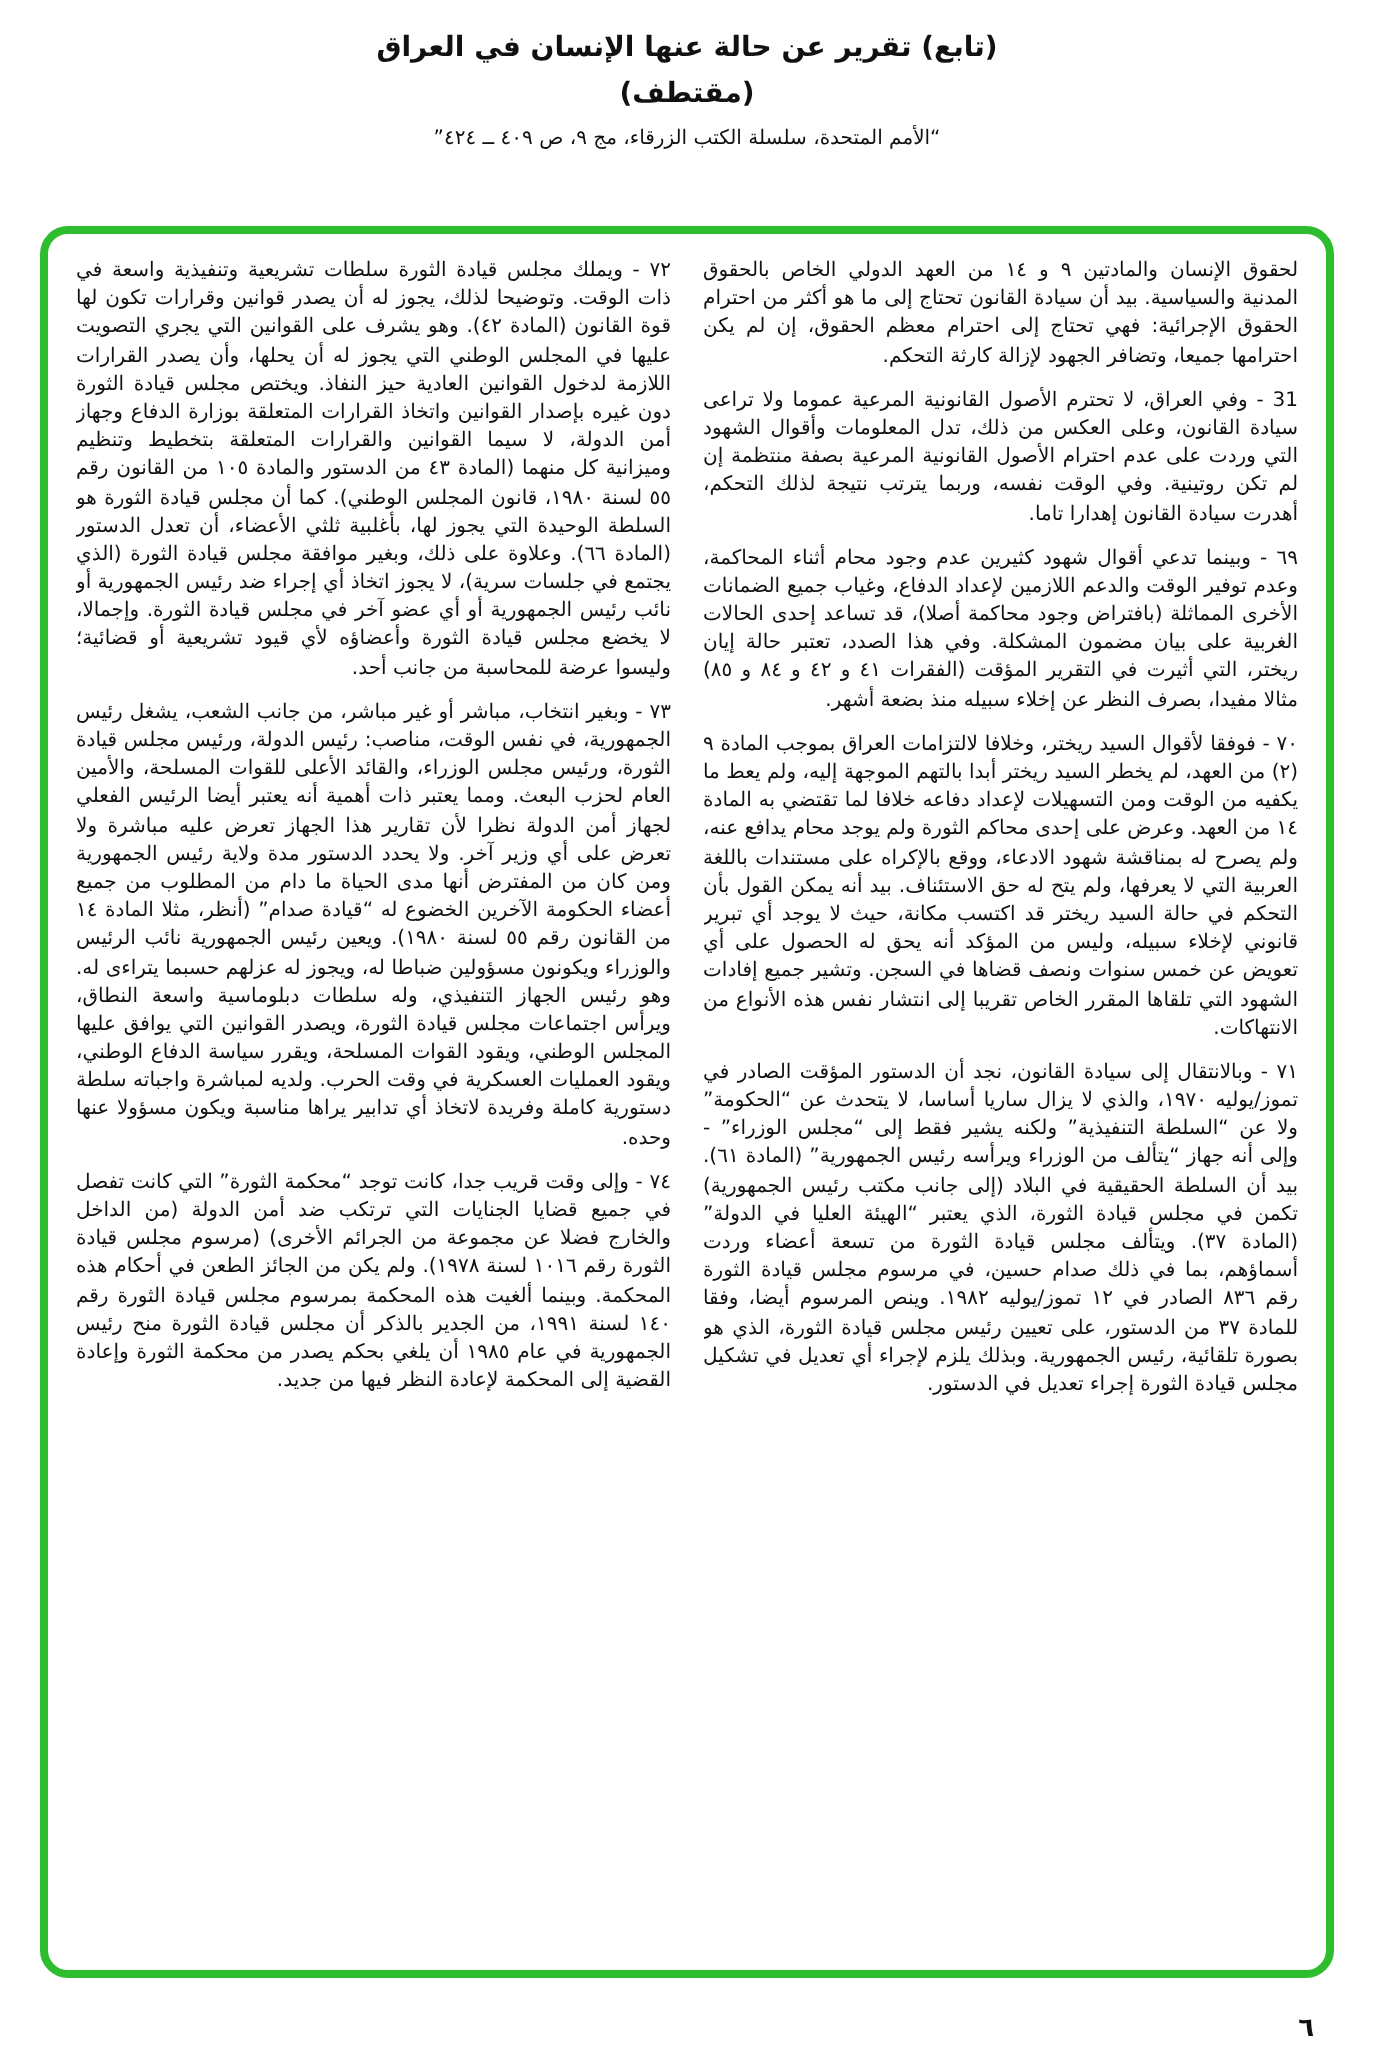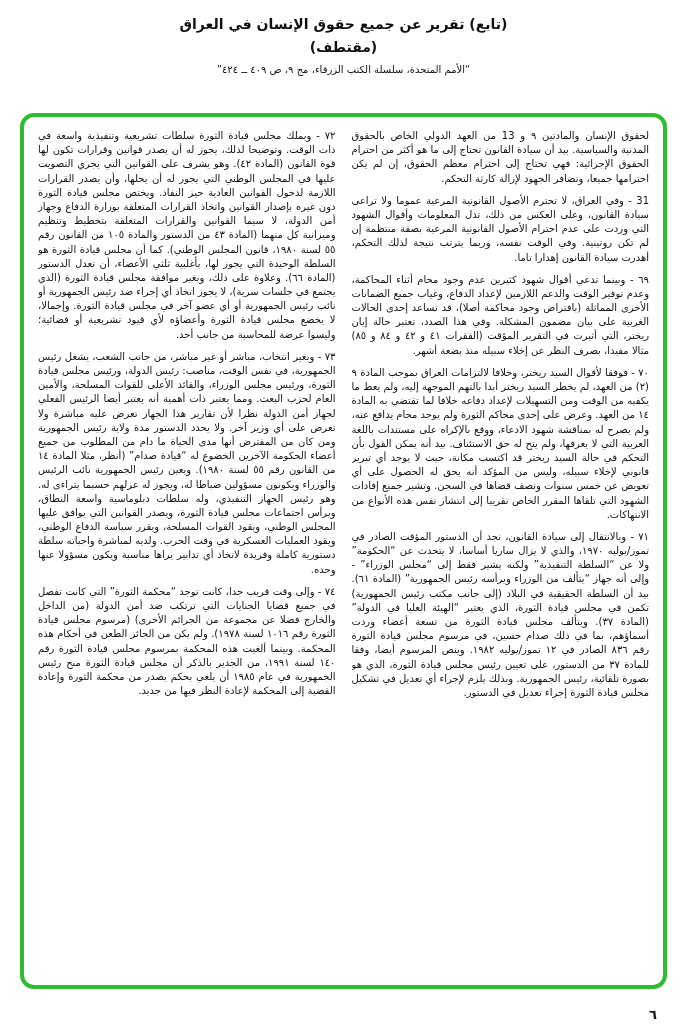--- a/index.html
+++ b/index.html
@@ -52,30 +52,30 @@
     font-size: 13px;
     font-weight: bold;
   }
 </style>
 </head>
 <body>
 
 <div class="page">
 
   <header class="page-header">
-    <h1 class="doc-title">(تابع) تقرير عن جميع حقوق الإنسان في العراق</h1>
+    <h1 class="doc-title">(تابع) تقرير عن حالة عنها الإنسان في العراق</h1>
     <div class="doc-subtitle">(مقتطف)</div>
     <div class="doc-source">“الأمم المتحدة، سلسلة الكتب الزرقاء، مج ٩، ص ٤٠٩ ــ ٤٢٤”</div>
   </header>
 
   <div class="green-box">
     <div class="columns">
 
       <div class="col">
-        <p>لحقوق الإنسان والمادتين ٩ و 13 من العهد الدولي الخاص بالحقوق المدنية والسياسية. بيد أن سيادة القانون تحتاج إلى ما هو أكثر من احترام الحقوق الإجرائية: فهي تحتاج إلى احترام معظم الحقوق، إن لم يكن احترامها جميعا، وتضافر الجهود لإزالة كارثة التحكم.</p>
+        <p>لحقوق الإنسان والمادتين ٩ و ١٤ من العهد الدولي الخاص بالحقوق المدنية والسياسية. بيد أن سيادة القانون تحتاج إلى ما هو أكثر من احترام الحقوق الإجرائية: فهي تحتاج إلى احترام معظم الحقوق، إن لم يكن احترامها جميعا، وتضافر الجهود لإزالة كارثة التحكم.</p>
         <p>31 - وفي العراق، لا تحترم الأصول القانونية المرعية عموما ولا تراعى سيادة القانون، وعلى العكس من ذلك، تدل المعلومات وأقوال الشهود التي وردت على عدم احترام الأصول القانونية المرعية بصفة منتظمة إن لم تكن روتينية. وفي الوقت نفسه، وربما يترتب نتيجة لذلك التحكم، أهدرت سيادة القانون إهدارا تاما.</p>
         <p>٦٩ - وبينما تدعي أقوال شهود كثيرين عدم وجود محام أثناء المحاكمة، وعدم توفير الوقت والدعم اللازمين لإعداد الدفاع، وغياب جميع الضمانات الأخرى المماثلة (بافتراض وجود محاكمة أصلا)، قد تساعد إحدى الحالات الغربية على بيان مضمون المشكلة. وفي هذا الصدد، تعتبر حالة إيان ريختر، التي أثيرت في التقرير المؤقت (الفقرات ٤١ و ٤٢ و ٨٤ و ٨٥) مثالا مفيدا، بصرف النظر عن إخلاء سبيله منذ بضعة أشهر.</p>
         <p>٧٠ - فوفقا لأقوال السيد ريختر، وخلافا لالتزامات العراق بموجب المادة ٩ (٢) من العهد، لم يخطر السيد ريختر أبدا بالتهم الموجهة إليه، ولم يعط ما يكفيه من الوقت ومن التسهيلات لإعداد دفاعه خلافا لما تقتضي به المادة ١٤ من العهد. وعرض على إحدى محاكم الثورة ولم يوجد محام يدافع عنه، ولم يصرح له بمناقشة شهود الادعاء، ووقع بالإكراه على مستندات باللغة العربية التي لا يعرفها، ولم يتح له حق الاستئناف. بيد أنه يمكن القول بأن التحكم في حالة السيد ريختر قد اكتسب مكانة، حيث لا يوجد أي تبرير قانوني لإخلاء سبيله، وليس من المؤكد أنه يحق له الحصول على أي تعويض عن خمس سنوات ونصف قضاها في السجن. وتشير جميع إفادات الشهود التي تلقاها المقرر الخاص تقريبا إلى انتشار نفس هذه الأنواع من الانتهاكات.</p>
         <p>٧١ - وبالانتقال إلى سيادة القانون، نجد أن الدستور المؤقت الصادر في تموز/يوليه ١٩٧٠، والذي لا يزال ساريا أساسا، لا يتحدث عن “الحكومة” ولا عن “السلطة التنفيذية” ولكنه يشير فقط إلى “مجلس الوزراء” - وإلى أنه جهاز “يتألف من الوزراء ويرأسه رئيس الجمهورية” (المادة ٦١). بيد أن السلطة الحقيقية في البلاد (إلى جانب مكتب رئيس الجمهورية) تكمن في مجلس قيادة الثورة، الذي يعتبر “الهيئة العليا في الدولة” (المادة ٣٧). ويتألف مجلس قيادة الثورة من تسعة أعضاء وردت أسماؤهم، بما في ذلك صدام حسين، في مرسوم مجلس قيادة الثورة رقم ٨٣٦ الصادر في ١٢ تموز/يوليه ١٩٨٢. وينص المرسوم أيضا، وفقا للمادة ٣٧ من الدستور، على تعيين رئيس مجلس قيادة الثورة، الذي هو بصورة تلقائية، رئيس الجمهورية. وبذلك يلزم لإجراء أي تعديل في تشكيل مجلس قيادة الثورة إجراء تعديل في الدستور.</p>
       </div>
 
       <div class="col">
         <p>٧٢ - ويملك مجلس قيادة الثورة سلطات تشريعية وتنفيذية واسعة في ذات الوقت. وتوضيحا لذلك، يجوز له أن يصدر قوانين وقرارات تكون لها قوة القانون (المادة ٤٢). وهو يشرف على القوانين التي يجري التصويت عليها في المجلس الوطني التي يجوز له أن يحلها، وأن يصدر القرارات اللازمة لدخول القوانين العادية حيز النفاذ. ويختص مجلس قيادة الثورة دون غيره بإصدار القوانين واتخاذ القرارات المتعلقة بوزارة الدفاع وجهاز أمن الدولة، لا سيما القوانين والقرارات المتعلقة بتخطيط وتنظيم وميزانية كل منهما (المادة ٤٣ من الدستور والمادة ١٠٥ من القانون رقم ٥٥ لسنة ١٩٨٠، قانون المجلس الوطني). كما أن مجلس قيادة الثورة هو السلطة الوحيدة التي يجوز لها، بأغلبية ثلثي الأعضاء، أن تعدل الدستور (المادة ٦٦). وعلاوة على ذلك، وبغير موافقة مجلس قيادة الثورة (الذي يجتمع في جلسات سرية)، لا يجوز اتخاذ أي إجراء ضد رئيس الجمهورية أو نائب رئيس الجمهورية أو أي عضو آخر في مجلس قيادة الثورة. وإجمالا، لا يخضع مجلس قيادة الثورة وأعضاؤه لأي قيود تشريعية أو قضائية؛ وليسوا عرضة للمحاسبة من جانب أحد.</p>
         <p>٧٣ - وبغير انتخاب، مباشر أو غير مباشر، من جانب الشعب، يشغل رئيس الجمهورية، في نفس الوقت، مناصب: رئيس الدولة، ورئيس مجلس قيادة الثورة، ورئيس مجلس الوزراء، والقائد الأعلى للقوات المسلحة، والأمين العام لحزب البعث. ومما يعتبر ذات أهمية أنه يعتبر أيضا الرئيس الفعلي لجهاز أمن الدولة نظرا لأن تقارير هذا الجهاز تعرض عليه مباشرة ولا تعرض على أي وزير آخر. ولا يحدد الدستور مدة ولاية رئيس الجمهورية ومن كان من المفترض أنها مدى الحياة ما دام من المطلوب من جميع أعضاء الحكومة الآخرين الخضوع له “قيادة صدام” (أنظر، مثلا المادة ١٤ من القانون رقم ٥٥ لسنة ١٩٨٠). ويعين رئيس الجمهورية نائب الرئيس والوزراء ويكونون مسؤولين ضباطا له، ويجوز له عزلهم حسبما يتراءى له. وهو رئيس الجهاز التنفيذي، وله سلطات دبلوماسية واسعة النطاق، ويرأس اجتماعات مجلس قيادة الثورة، ويصدر القوانين التي يوافق عليها المجلس الوطني، ويقود القوات المسلحة، ويقرر سياسة الدفاع الوطني، ويقود العمليات العسكرية في وقت الحرب. ولديه لمباشرة واجباته سلطة دستورية كاملة وفريدة لاتخاذ أي تدابير يراها مناسبة ويكون مسؤولا عنها وحده.</p>
         <p>٧٤ - وإلى وقت قريب جدا، كانت توجد “محكمة الثورة” التي كانت تفصل في جميع قضايا الجنايات التي ترتكب ضد أمن الدولة (من الداخل والخارج فضلا عن مجموعة من الجرائم الأخرى) (مرسوم مجلس قيادة الثورة رقم ١٠١٦ لسنة ١٩٧٨). ولم يكن من الجائز الطعن في أحكام هذه المحكمة. وبينما ألغيت هذه المحكمة بمرسوم مجلس قيادة الثورة رقم ١٤٠ لسنة ١٩٩١، من الجدير بالذكر أن مجلس قيادة الثورة منح رئيس الجمهورية في عام ١٩٨٥ أن يلغي بحكم يصدر من محكمة الثورة وإعادة القضية إلى المحكمة لإعادة النظر فيها من جديد.</p>

